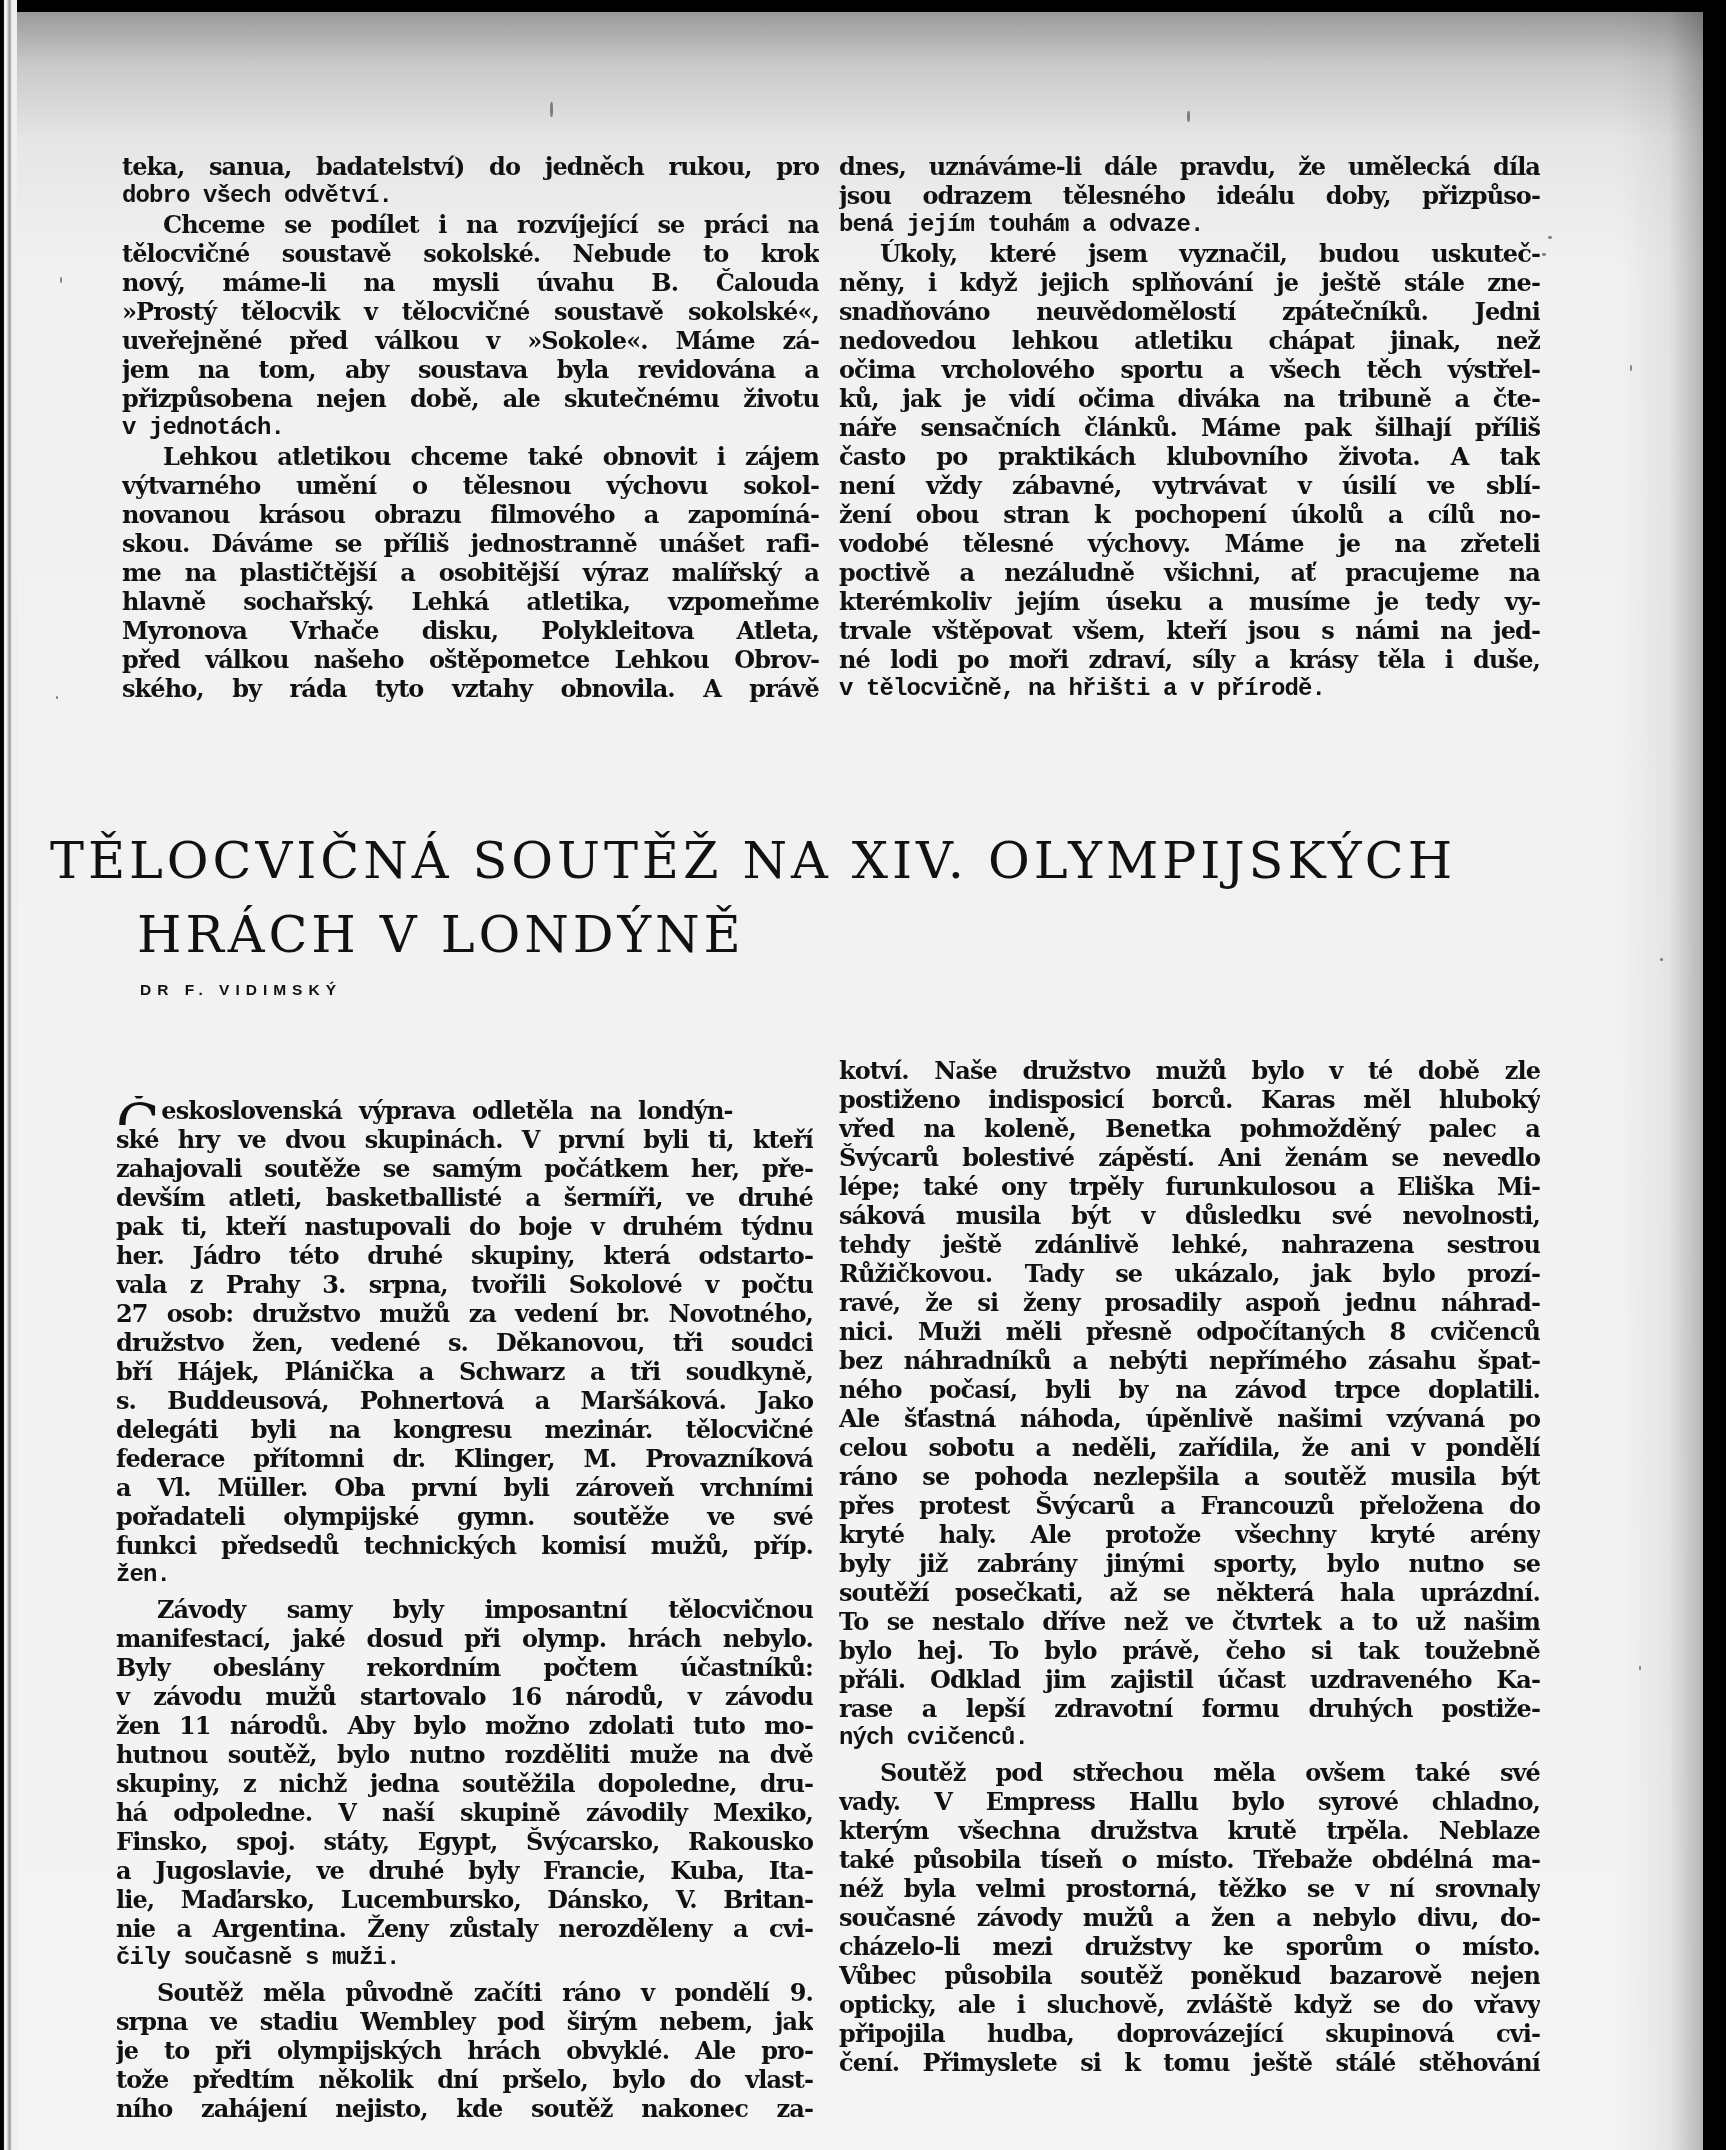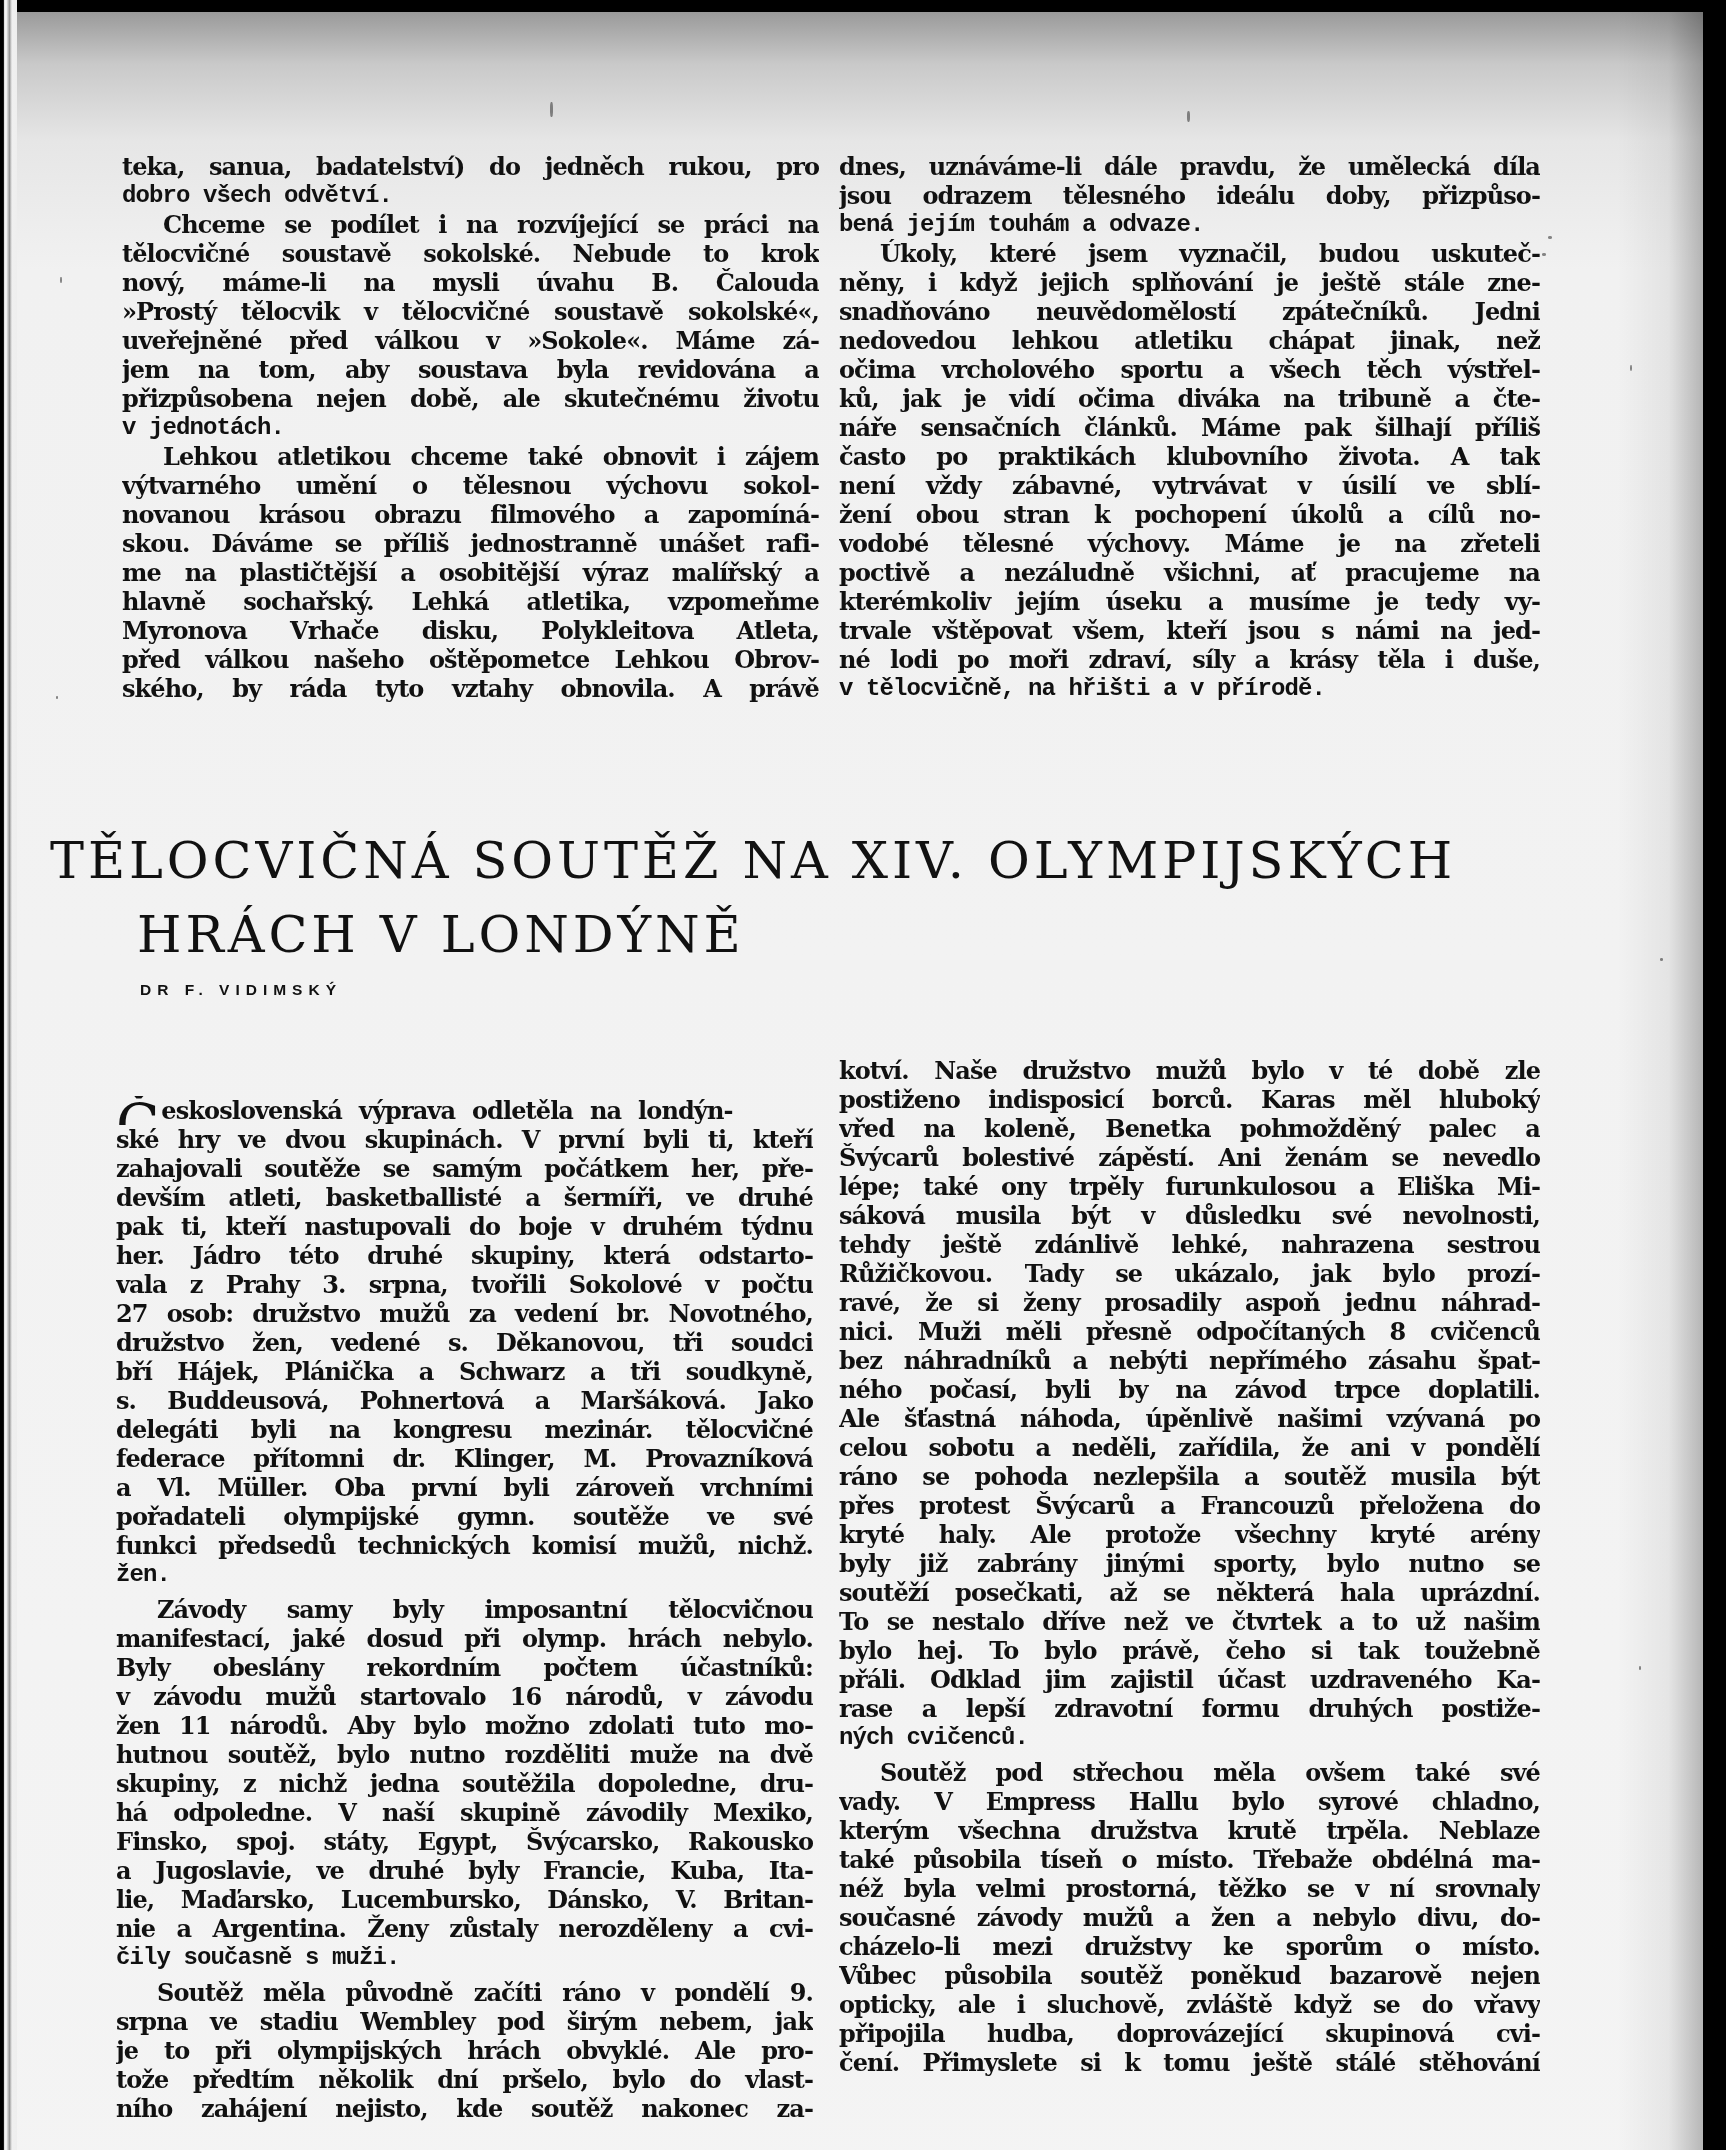--- a/index.html
+++ b/index.html
@@ -139,21 +139,21 @@
       <span class="ln">her. Jádro této druhé skupiny, která odstarto-</span>
       <span class="ln">vala z Prahy 3. srpna, tvořili Sokolové v počtu</span>
       <span class="ln">27 osob: družstvo mužů za vedení br. Novotného,</span>
       <span class="ln">družstvo žen, vedené s. Děkanovou, tři soudci</span>
       <span class="ln">bří Hájek, Plánička a Schwarz a tři soudkyně,</span>
       <span class="ln">s. Buddeusová, Pohnertová a Maršáková. Jako</span>
       <span class="ln">delegáti byli na kongresu mezinár. tělocvičné</span>
       <span class="ln">federace přítomni dr. Klinger, M. Provazníková</span>
       <span class="ln">a Vl. Müller. Oba první byli zároveň vrchními</span>
       <span class="ln">pořadateli olympijské gymn. soutěže ve své</span>
-      <span class="ln">funkci předsedů technických komisí mužů, nichž.</span>
+      <span class="ln">funkci předsedů technických komisí mužů, příp.</span>
       <span class="ln last">žen.</span>
       <span class="gap"></span>
       <span class="ln indent">Závody samy byly imposantní tělocvičnou</span>
       <span class="ln">manifestací, jaké dosud při olymp. hrách nebylo.</span>
       <span class="ln">Byly obeslány rekordním počtem účastníků:</span>
       <span class="ln">v závodu mužů startovalo 16 národů, v závodu</span>
       <span class="ln">žen 11 národů. Aby bylo možno zdolati tuto mo-</span>
       <span class="ln">hutnou soutěž, bylo nutno rozděliti muže na dvě</span>
       <span class="ln">skupiny, z nichž jedna soutěžila dopoledne, dru-</span>
       <span class="ln">há odpoledne. V naší skupině závodily Mexiko,</span>

